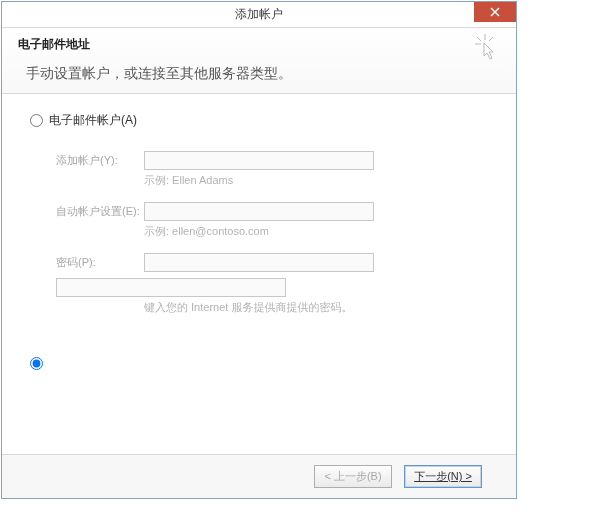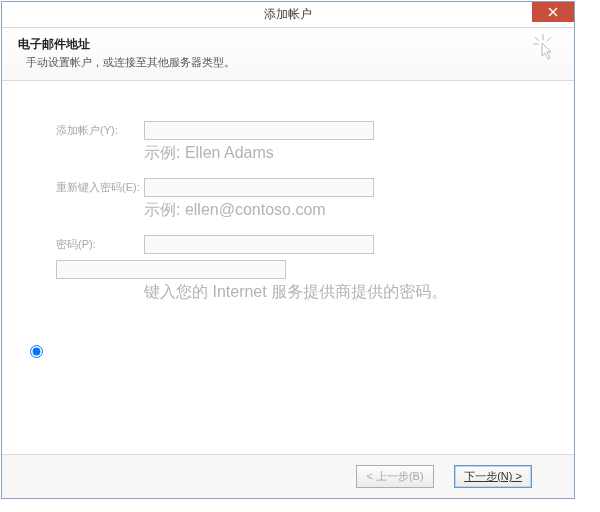--- a/index.html
+++ b/index.html
@@ -9,21 +9,21 @@
     font-family: "Microsoft YaHei", "SimSun", Arial, sans-serif;
     font-size: 12px;
     color: #333;
     width: 600px;
     height: 512px;
     overflow: hidden;
     position: relative;
   }
   .window {
     border: 1px solid #8ba2bd;
-    width: 574px;
+    width: 516px;
     height: 498px;
     margin: 1px;
     background: #fff;
     position: relative;
   }
   .titlebar {
     background: #fff;
     height: 26px;
     border-bottom: 1px solid #d9d9d9;
     position: relative;
@@ -55,23 +55,23 @@
     border-bottom: 1px solid #d9d9d9;
     position: relative;
     background: linear-gradient(#fff,#f8f8f8);
   }
   .header-title {
     font-weight: bold;
     font-size: 12px;
     color: #222;
   }
   .header-sub {
-    font-size: 11px;
+    font-size: 14px;
     color: #555;
-    margin-top: 2px;
+    margin-top: 12px;
     padding-left: 8px;
   }
   .cursor-icon {
     position: absolute;
     right: 18px;
     top: 6px;
     color: #9c9c9c;
   }
   .body-area {
     padding: 18px 28px 0 28px;
@@ -112,39 +112,39 @@
     background: #fdfdfd;
     font-size: 11px;
     padding: 1px 3px;
   }
   .form-input:disabled {
     background: #fafafa;
     color: #aaa;
   }
   .helper-row {
     margin-left: 88px;
-    font-size: 16px;
+    font-size: 11px;
     color: #b3b3b3;
     margin-bottom: 14px;
     padding-top:1px;
   }
   .helper-row.tight { margin-bottom: 6px; }
   .footer {
     position: absolute;
     bottom: 0;
     left: 0;
     right: 0;
     height: 44px;
     border-top: 1px solid #d9d9d9;
     background: #f7f7f7;
     display: flex;
     align-items: center;
     justify-content: flex-end;
     padding: 0 14px;
-    gap: 20px;
+    gap: 12px;
   }
   .btn {
     height: 23px;
     min-width: 78px;
     border: 1px solid #adadad;
     background: linear-gradient(#fdfdfd,#eaeaea);
     font-size: 11px;
     color: #333;
     padding: 0 8px;
     display: inline-flex;
@@ -203,31 +203,35 @@
           <line x1="5" y1="3" x2="9" y2="7"></line>
           <line x1="21" y1="3" x2="17" y2="7"></line>
           <path d="M12 9 L12 22 L15 19 L18 25 L20 24 L17 18 L21 18 Z" fill="#fff"></path>
         </g>
       </svg>
     </div>
   </div>
 
   <div class="body-area">
 
+    <label class="radio-row">
+      <input type="radio" name="acct" style="">
+      <span>电子邮件帐户(A)</span>
+    </label>
 
     <div class="form-block">
 
       <div class="form-row">
         <div class="form-label">添加帐户(Y):</div>
         <input class="form-input" disabled="" value="" style="">
       </div>
       <div class="helper-row">示例: Ellen Adams</div>
 
       <div class="form-row">
-        <div class="form-label">重新键入密码(E):</div>
+        <div class="form-label">自动帐户设置(E):</div>
         <input class="form-input" disabled="" value="" style="">
       </div>
       <div class="helper-row">示例: ellen@contoso.com</div>
 
       <div class="form-row">
         <div class="form-label">密码(P):</div>
         <input type="password" class="form-input" disabled="" value="" style="">
       </div>
       <div style="height:4px"></div>
       <div class="form-row">

